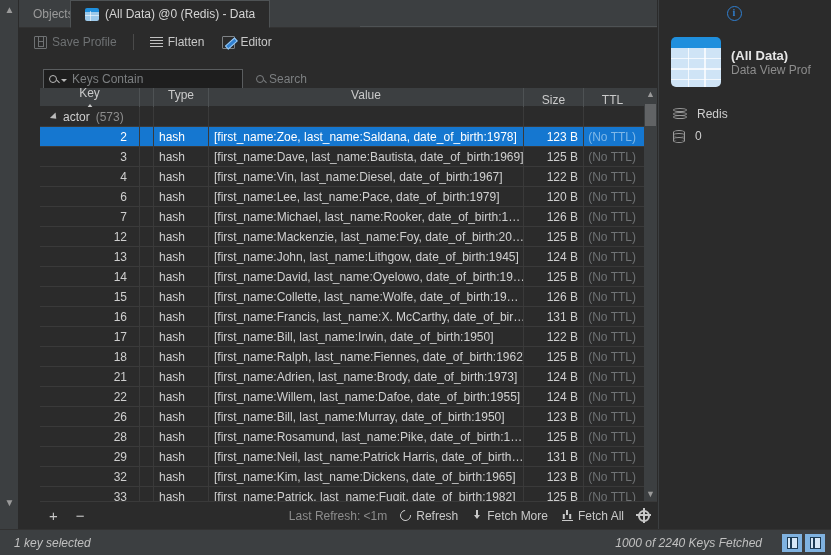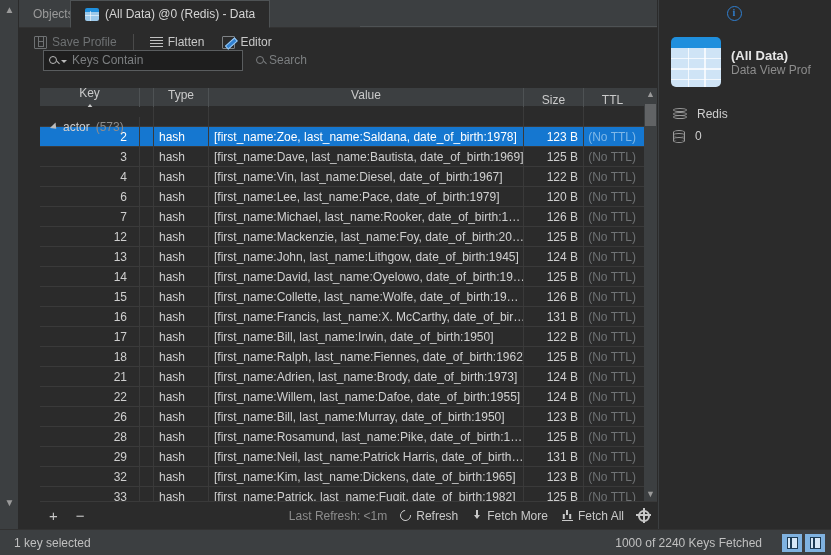--- a/index.html
+++ b/index.html
@@ -109,21 +109,21 @@
     border: 1.3px solid #7f8386; border-radius: 1px;
   }
   .ico-editor::after {
     content: ""; position: absolute; width: 11px; height: 3.4px;
     background: #2f7fd0; border: 1px solid #9fc8ea;
     transform: rotate(-42deg); left: 2px; top: 4px;
   }
 
   
   .searchrow {
-    position: absolute; left: 0; top: 17px; width: 638px; height: 30px;
+    position: absolute; left: 0; top: 36px; width: 638px; height: 30px;
     display: flex; align-items: center; padding-left: 24px; gap: 12px;
   }
   .search-field {
     width: 200px; height: 21px; background: #1e1e1e;
     border: 1px solid #5a5d5f; display: flex; align-items: center;
     padding: 0 4px; gap: 2px; cursor: text;
   }
   .mag {
     width: 8px; height: 8px; border: 1.4px solid #b9b9b9; border-radius: 50%;
     position: relative; flex: none; margin-left: 1px;
@@ -189,21 +189,21 @@
   .cell.c-size  { width: 60px; justify-content: flex-end; }
   .cell.c-ttl   { width: 57px; justify-content: flex-end; color: #6f7274; border-right: none; }
   .row.selected .cell.c-ttl { color: #7fb8e8; }
 
   .row.group {
     background: #2b2b2b; color: #cfcfcf;
   }
   .group-cell {
     display: flex; align-items: center; gap: 6px; width: 100px;
     height: 19px; padding-left: 12px; border-right: 1px solid #3a3a3a;
-    white-space: nowrap; overflow: hidden; margin-top: 10px;
+    white-space: nowrap; overflow: hidden;
   }
   .tri {
     width: 0; height: 0; flex: none;
     border-top: 4px solid transparent; border-bottom: 4px solid transparent;
     border-left: 5px solid #bbbbbb; transform: rotate(45deg);
   }
   .group-count { color: #8d8d8d; }
 
   
   .vscroll {
@@ -331,21 +331,21 @@
     content: ""; position: absolute; left: -1px; right: -1px; height: 3px;
     border: 1.2px solid #9a9a9a; border-radius: 50%; border-bottom: none;
   }
   .ico-db::before { top: 2px; }
   .ico-db::after { top: 6px; }
 
   
   .statusbar {
     position: absolute; left: 0; bottom: 0; width: 831px; height: 26px;
     background: #3c3f41; border-top: 1px solid #323232;
-    display: flex; align-items: center; font-size: 12px; color: #c0c0c0;
+    display: flex; align-items: center; font-size: 12px; color: #c0c0c0; font-style: italic;
   }
   .st-left { padding-left: 14px; }
   .st-spacer { flex: 1; }
   .st-mid { color: #c0c0c0; }
   .st-icons { display: flex; gap: 3px; padding: 0 6px 0 20px; }
   .st-panel-btn {
     width: 20px; height: 18px; background: #7fb2e0; cursor: pointer;
     display: flex; align-items: center; justify-content: center;
   }
   .st-panel-btn i {

